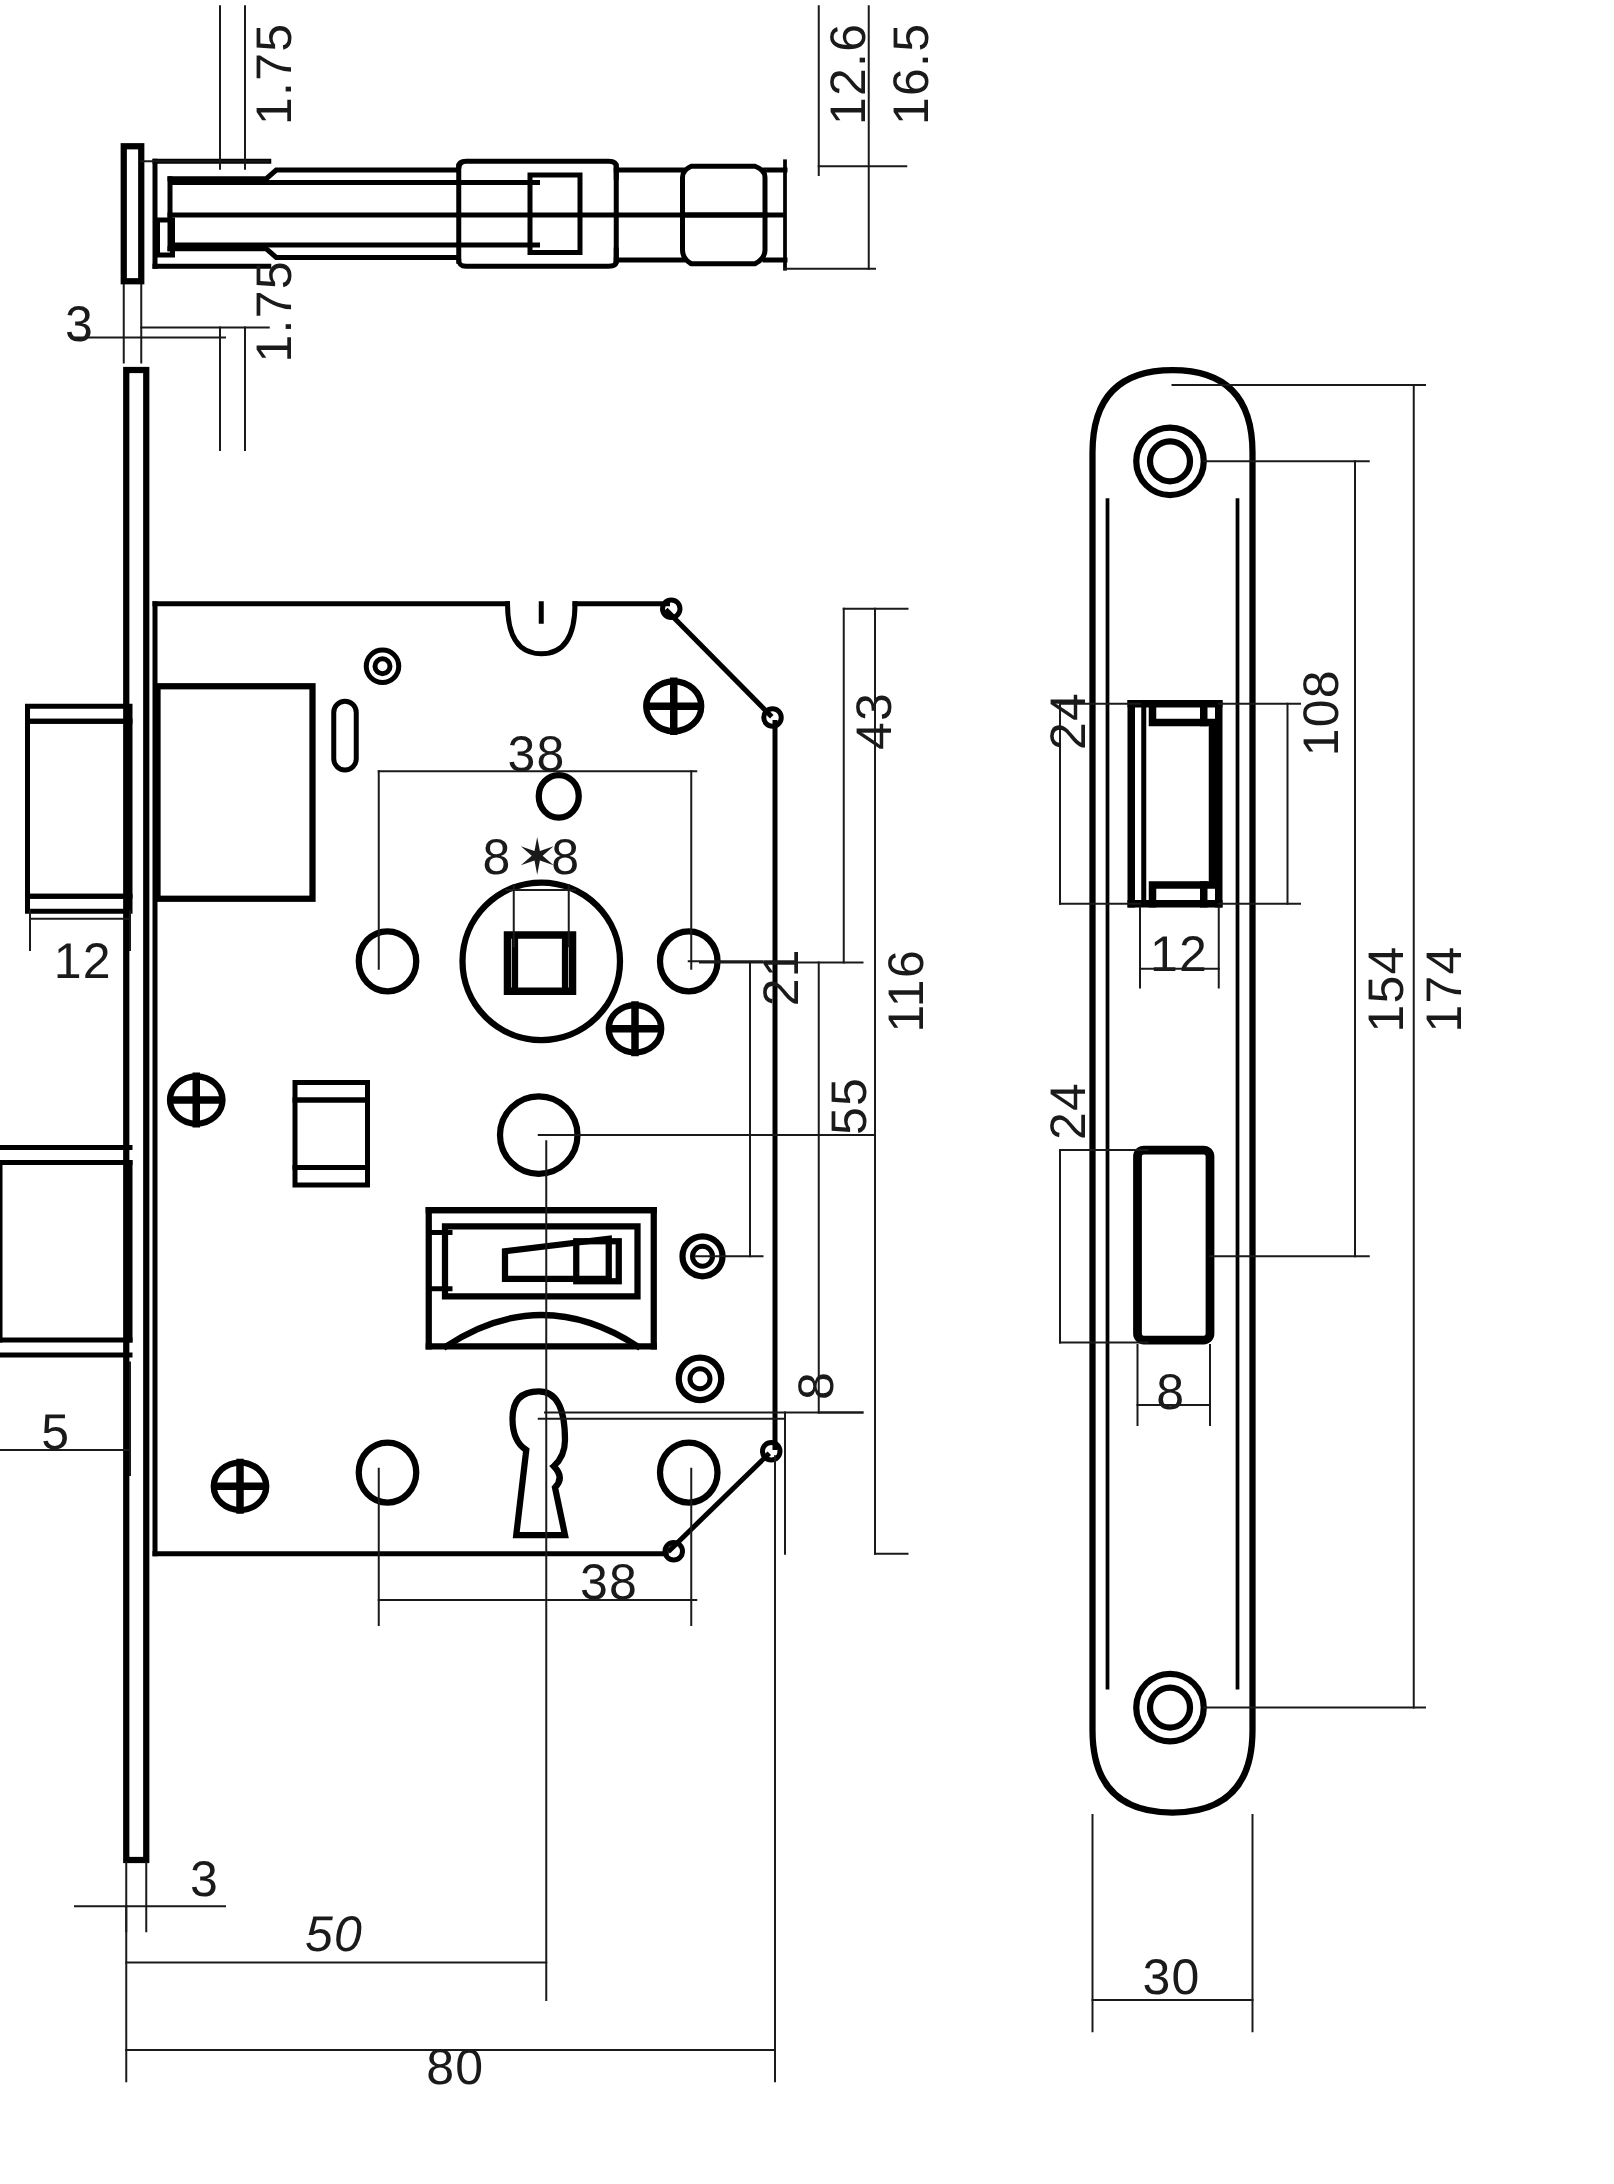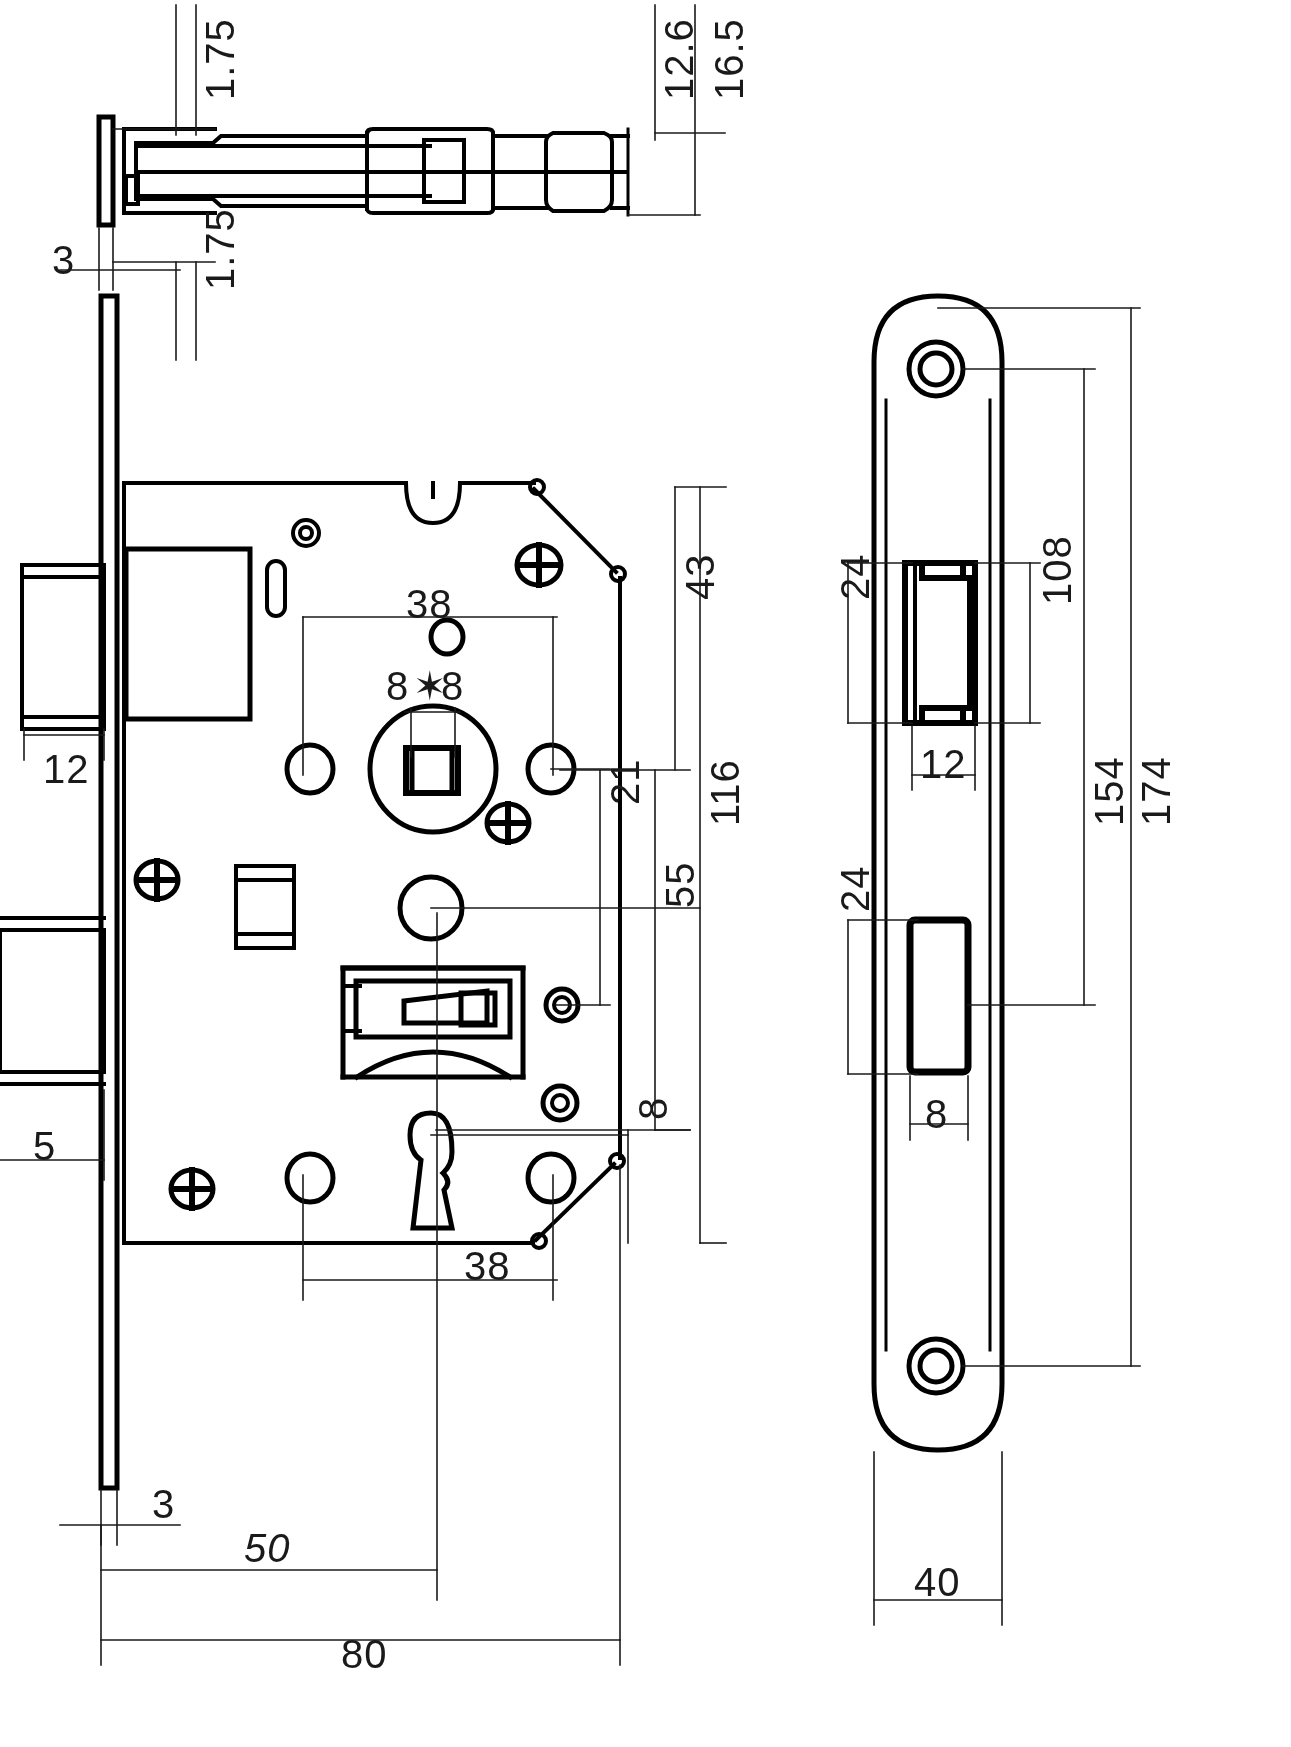--- a/index.html
+++ b/index.html
@@ -344,15 +344,15 @@
   <div class="dimtext rot" style="left:1037px; top:605px;">108</div>
 
   <div class="dimtext rot" style="left:835px; top:912px;">24</div>
 
   <div class="dimtext" style="left:925px; top:1094px;">8</div>
 
   <div class="dimtext rot" style="left:1089px; top:826px;">154</div>
 
   <div class="dimtext rot" style="left:1136px; top:826px;">174</div>
 
-  <div class="dimtext" style="left:914px; top:1562px;">40</div>
+  <div class="dimtext" style="left:914px; top:1562px;">30</div>
 
 </div>
 
 </body></html>

